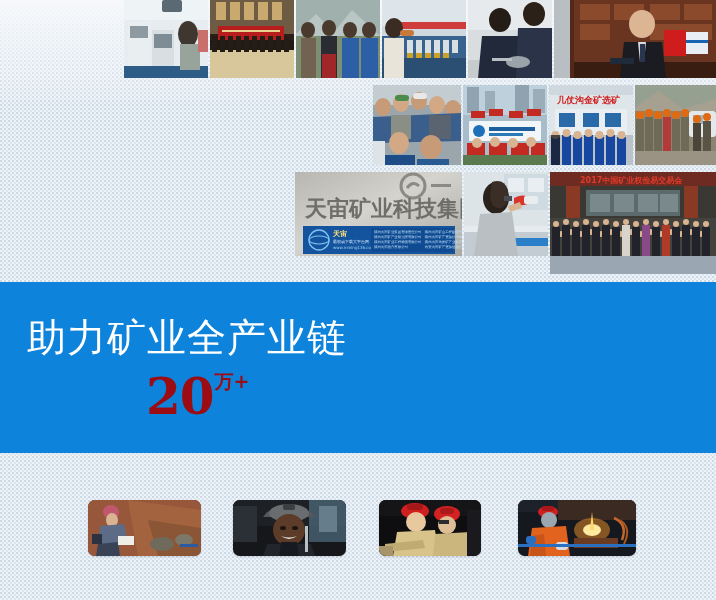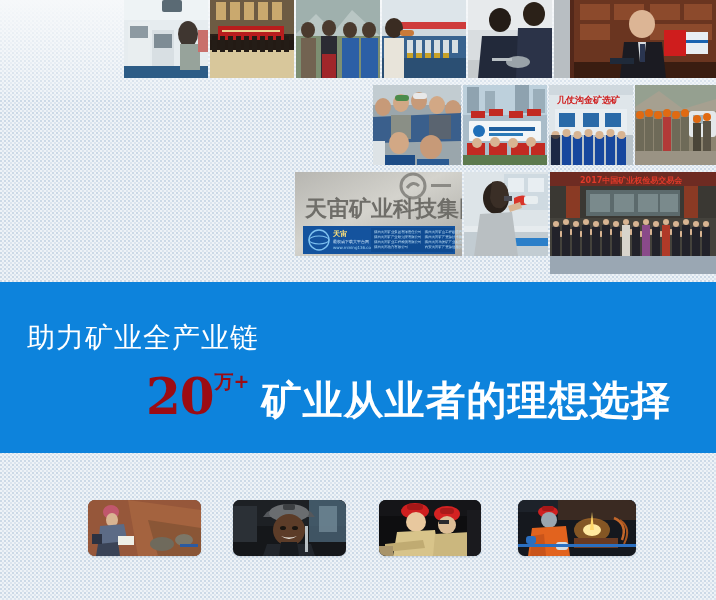--- a/index.html
+++ b/index.html
@@ -66,21 +66,21 @@
     left: 0;
     top: 282px;
     width: 716px;
     height: 171px;
     background-color: #0d83dc;
   }
   .banner-line1 {
     position: absolute;
     left: 27px;
     top: 314px;
-    font-size: 28px;
+    font-size: 39px;
     line-height: 48px;
     color: #ffffff;
     font-weight: 400;
     letter-spacing: 1px;
     white-space: nowrap;
     font-family: "DejaVu Sans", "Liberation Sans", sans-serif;
   }
   .banner-line2 {
     position: absolute;
     left: 146px;
@@ -554,21 +554,20 @@
     </div>
   </div>
 
   <div class="banner"></div>
 
   <div class="banner-line1">助力矿业全产业链</div>
 
   <div class="banner-line2">
     <span class="big-num">20</span>
     <span class="sup-unit">万+</span>
-    <span class="line2-text">矿业从业者的理想选择</span>
   </div>
 
   <div class="strip"></div>
 
   <div class="strip-photo" style="left:88px; width:113px;">
     <div class="inner">
       <svg width="113" height="56" viewBox="0 0 113 56">
         <rect width="113" height="56" fill="#8c5232"></rect>
         <path d="M0 0 L113 0 L113 56 L0 56 Z" fill="#96573a"></path>
         <path d="M40 0 L113 10 L113 56 L50 56 Z" fill="#a4633f"></path>

